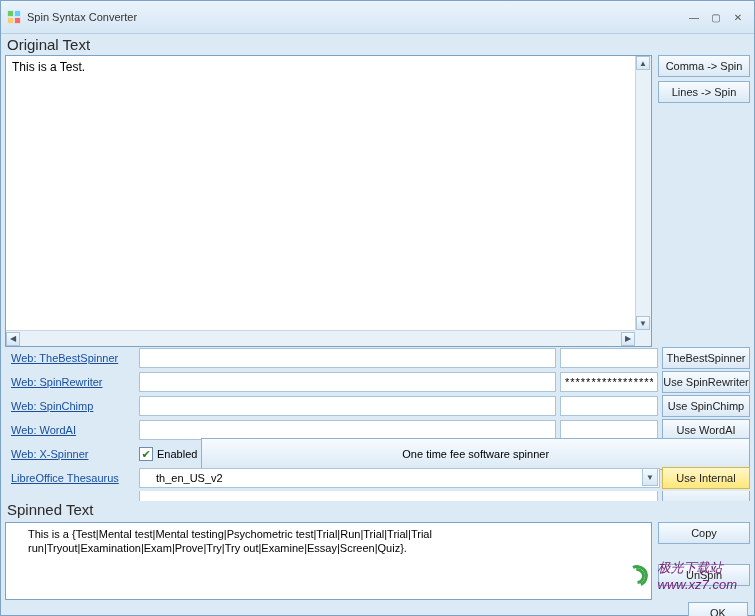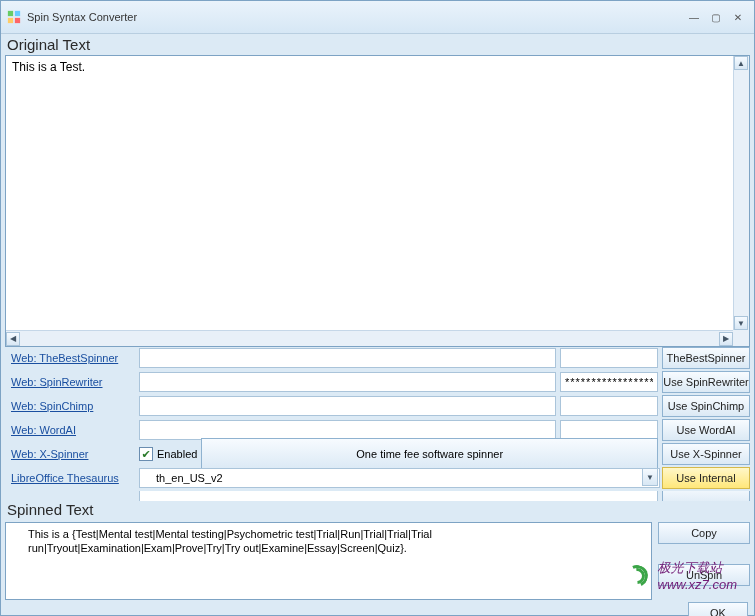--- a/index.html
+++ b/index.html
@@ -137,20 +137,24 @@
         <div class="scrollbar-v">
           <div class="sb-arrow" style="position:absolute;top:0;left:0;width:14px;">▲</div>
           <div class="sb-arrow" style="position:absolute;bottom:0;left:0;width:14px;">▼</div>
         </div>
         <div class="scrollbar-h">
           <div class="sb-arrow">◀</div>
           <div class="sb-arrow">▶</div>
         </div>
         <div class="sb-corner"></div>
       </div>
+      <div class="side-buttons">
+        <button class="btn">Comma -&gt; Spin</button>
+        <button class="btn">Lines -&gt; Spin</button>
+      </div>
     </div>
 
     <div class="spinner-rows">
 
       <div class="spinner-row">
         <a class="spinner-link">Web: TheBestSpinner</a>
         <input class="spinner-input" value="" style="">
         <input class="spinner-cell2" value="" style="">
         <button class="btn spinner-btn">TheBestSpinner</button>
       </div>
@@ -176,21 +180,20 @@
         <button class="btn spinner-btn">Use WordAI</button>
       </div>
 
       <div class="spinner-row">
         <a class="spinner-link">Web: X-Spinner</a>
         <div class="enabled-cell">
           <div class="checkbox">✔</div>
           <span>Enabled</span>
           <div class="onetime">One time fee software spinner</div>
         </div>
-        <button class="btn spinner-btn">Use X-Spinner</button>
       </div>
 
       <div class="spinner-row">
         <a class="spinner-link">LibreOffice Thesaurus</a>
         <div class="select-wrap">
           <div class="select">
             <span>th_en_US_v2</span>
           </div>
           <div class="sel-arrow">▼</div>
         </div>

